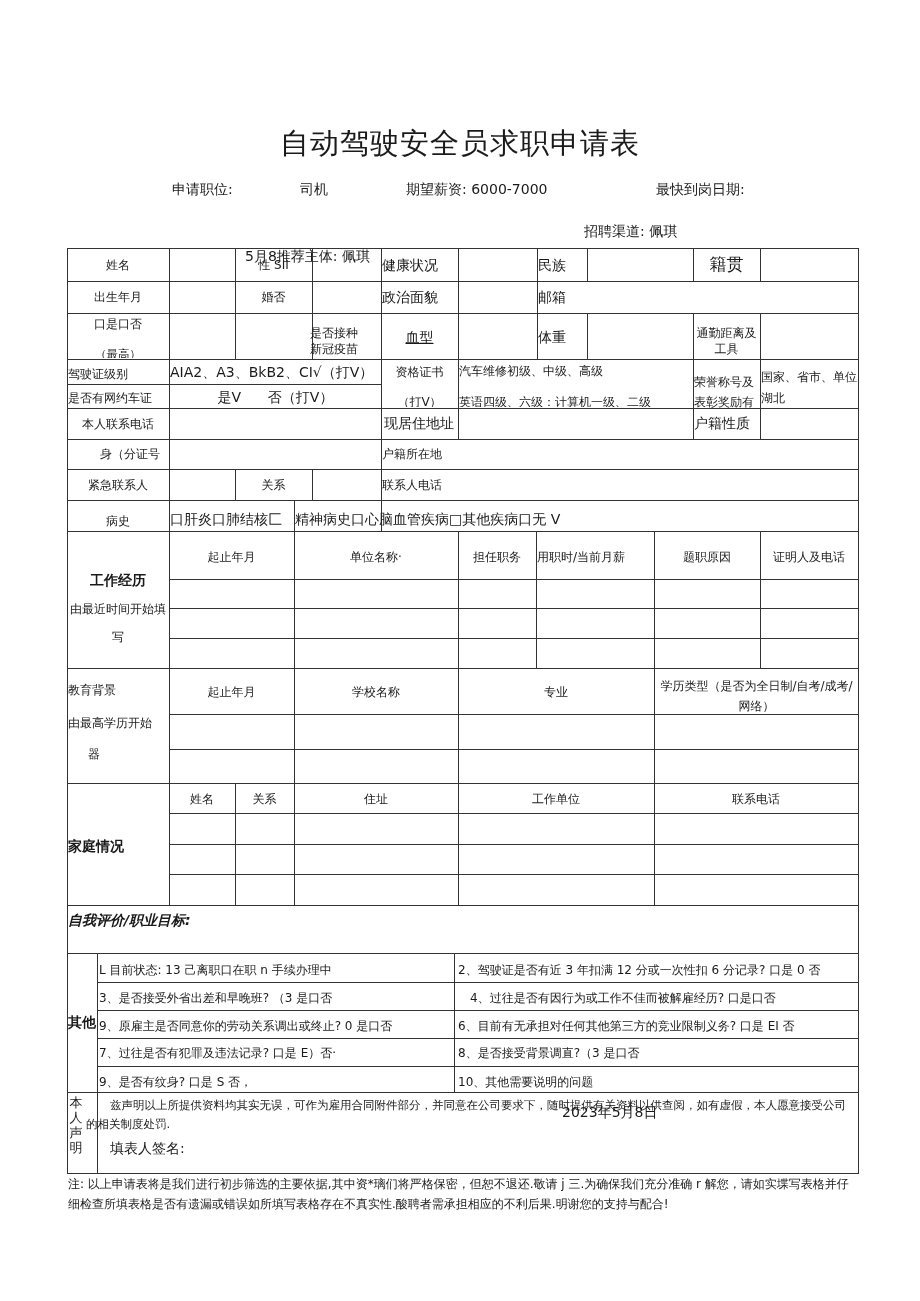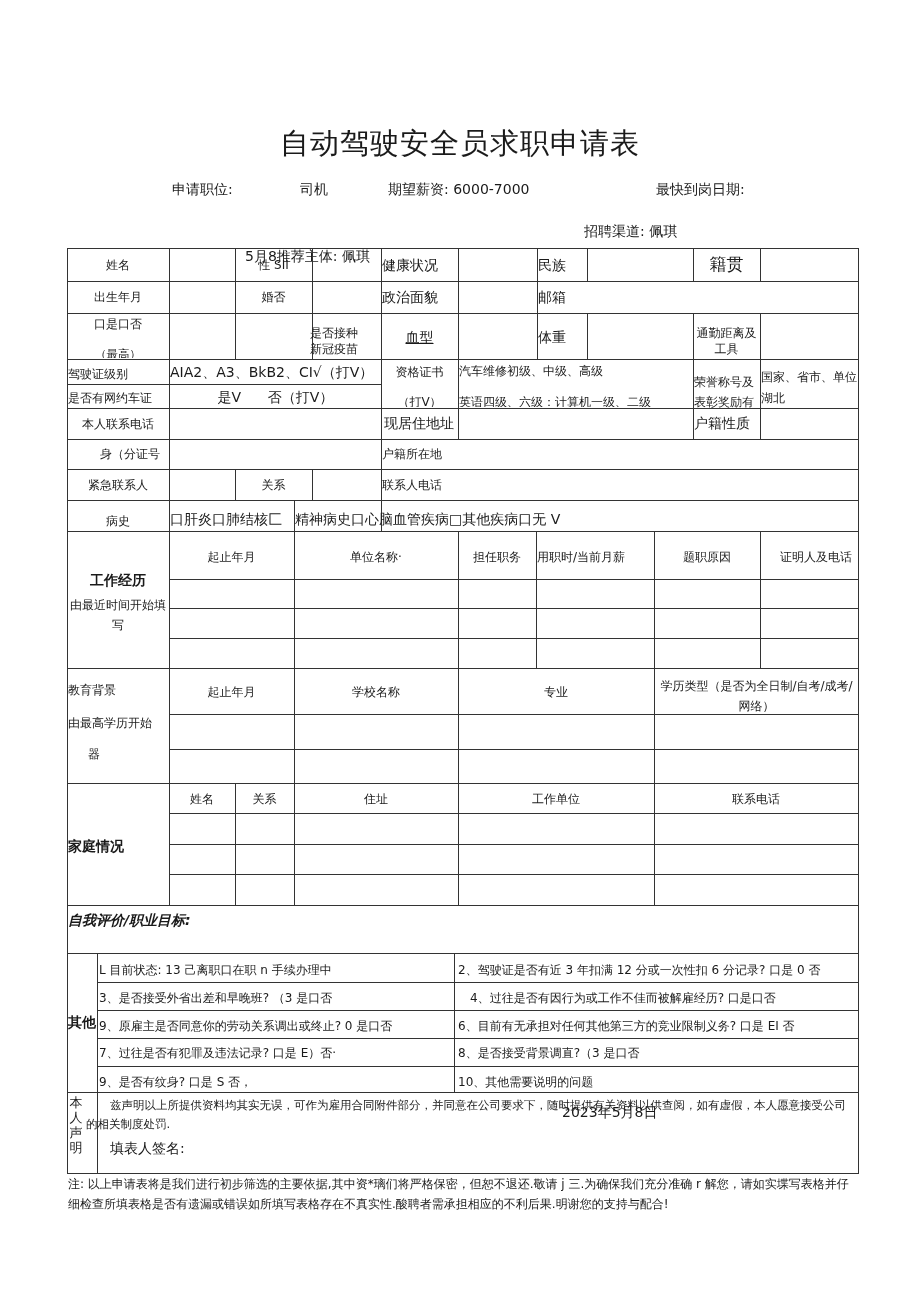--- a/index.html
+++ b/index.html
@@ -19,21 +19,21 @@
   .wrapc { white-space:normal; text-align:center; }
   .note { font-size:12px; line-height:20px; white-space:normal; }
 </style>
 </head>
 <body>
 
 <div class="abs title">自动驾驶安全员求职申请表</div>
 
 <div class="abs meta" style="left:172px;top:181px;">申请职位:</div>
 <div class="abs meta" style="left:300px;top:181px;">司机</div>
-<div class="abs meta" style="left:388px;top:181px;">期望薪资: 6000-7000</div>
+<div class="abs meta" style="left:406px;top:181px;">期望薪资: 6000-7000</div>
 <div class="abs meta" style="left:656px;top:181px;">最快到岗日期:</div>
 <div class="abs meta" style="left:245px;top:223px;margin-top:25px;">5月8推荐主体: 佩琪</div>
 <div class="abs meta" style="left:584px;top:223px;">招聘渠道: 佩琪</div>
 
 <div class="grid">
 
   <div class="ln v" style="left:67px;top:248px;height:925px;"></div>
   <div class="ln v" style="left:858px;top:248px;height:925px;"></div>
 
   <div class="ln h" style="left:67px;top:248px;width:792px;"></div>
@@ -169,27 +169,27 @@
 <div class="cell c" style="left:235px;top:477px;width:77px;">关系</div>
 <div class="cell" style="left:313px;top:470px;width:67px;height:30px;"></div>
 <div class="cell" style="left:382px;top:477px;">联系人电话</div>
 <div class="cell" style="left:459px;top:470px;width:399px;height:30px;"></div>
 
 <div class="cell c" style="left:67px;top:513px;width:102px;">病史</div>
 <div class="cell big" style="left:170px;top:511px;">口肝炎口肺结核匚</div>
 <div class="cell big" style="left:295px;top:511px;">精神病史口心脑血管疾病□其他疾病口无 V</div>
 
 <div class="cell c bold big" style="left:67px;top:572px;width:102px;">工作经历</div>
-<div class="cell wrapc" style="left:70px;top:595px;width:96px;line-height:20px;">由最近时间开始填写</div>
+<div class="cell wrapc" style="left:70px;top:595px;width:96px;line-height:28px;">由最近时间开始填写</div>
 <div class="cell c" style="left:169px;top:549px;width:125px;">起止年月</div>
 <div class="cell c" style="left:294px;top:549px;width:164px;">单位名称·</div>
 <div class="cell c" style="left:458px;top:549px;width:78px;">担任职务</div>
 <div class="cell" style="left:537px;top:549px;">用职时/当前月薪</div>
 <div class="cell c" style="left:654px;top:549px;width:106px;">题职原因</div>
-<div class="cell c" style="left:760px;top:549px;width:98px;padding-left:7px;">证明人及电话</div>
+<div class="cell c" style="left:760px;top:549px;width:98px;">证明人及电话</div>
 <div class="cell" style="left:170px;top:580px;width:688px;height:28px;"></div>
 <div class="cell" style="left:170px;top:609px;width:688px;height:29px;"></div>
 <div class="cell" style="left:170px;top:639px;width:688px;height:29px;"></div>
 
 <div class="cell" style="left:68px;top:682px;">教育背景</div>
 <div class="cell" style="left:68px;top:715px;">由最高学历开始</div>
 <div class="cell" style="left:88px;top:746px;">器</div>
 <div class="cell c" style="left:169px;top:684px;width:125px;">起止年月</div>
 <div class="cell c" style="left:294px;top:684px;width:164px;">学校名称</div>
 <div class="cell c" style="left:458px;top:684px;width:196px;">专业</div>

